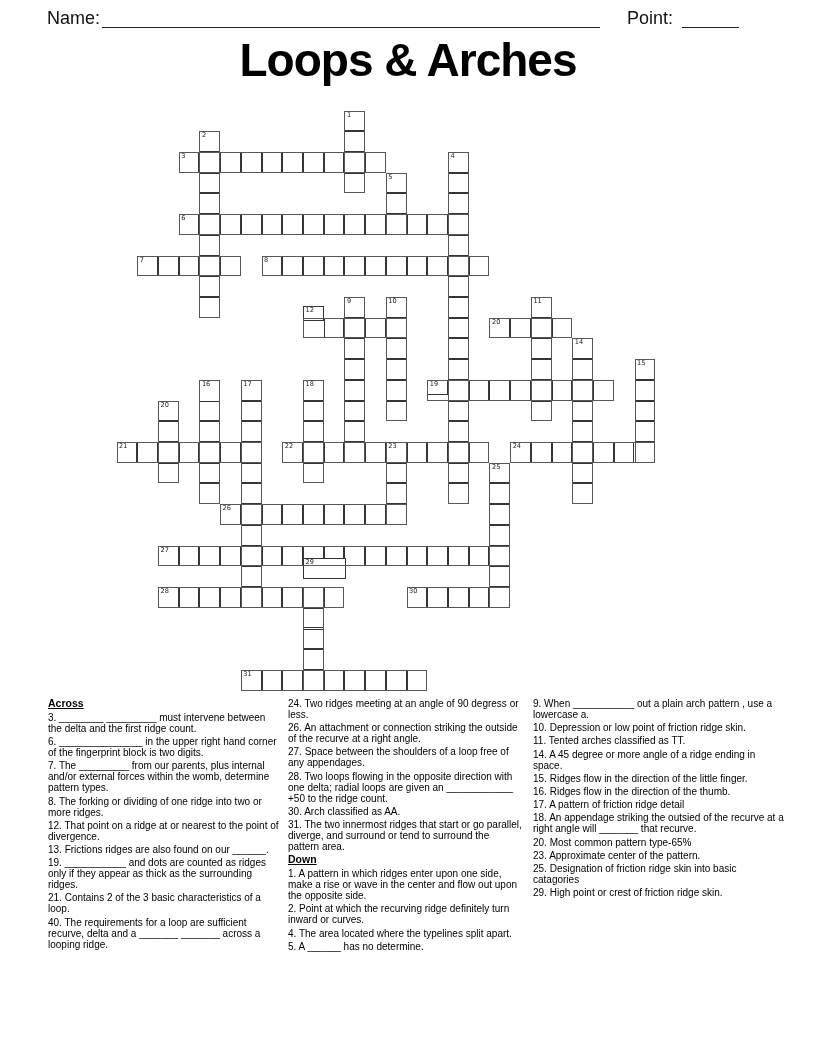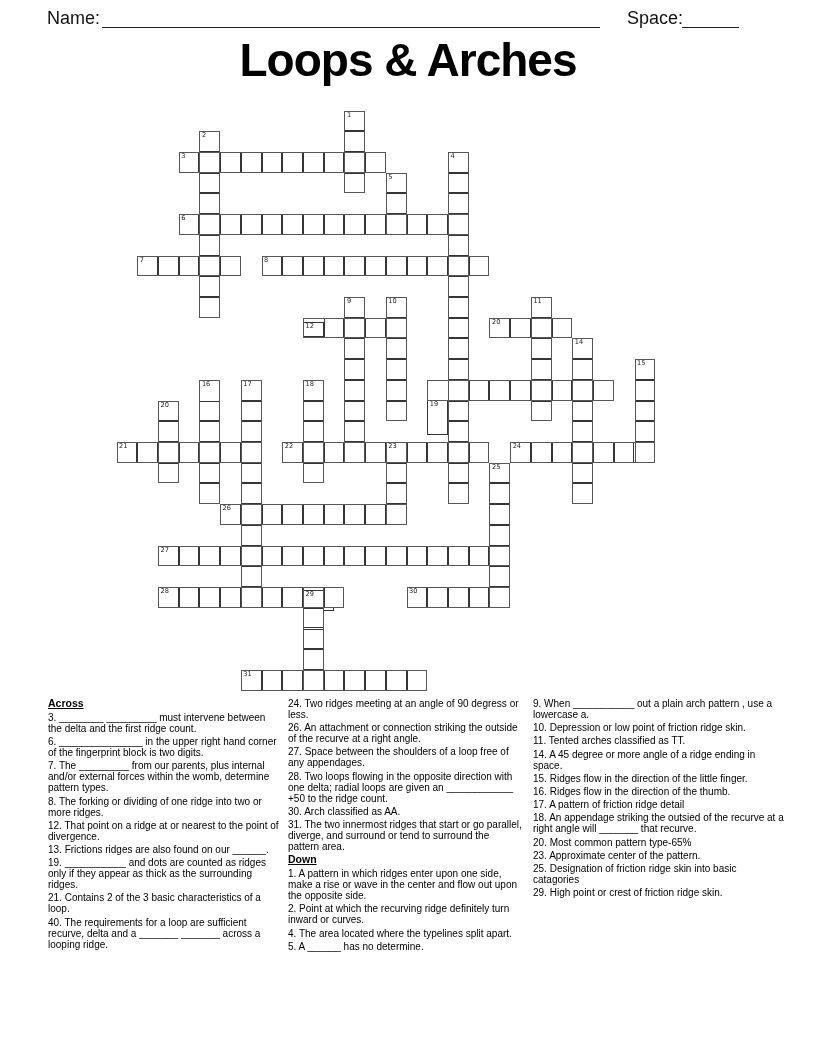--- a/index.html
+++ b/index.html
@@ -30,21 +30,21 @@
   #clue-col-3{left:533px;width:252px;}
   .clue{margin:0 0 2.2px 0;}
   .cnum{font-weight:normal;}
   .clue-header{font-weight:bold;text-decoration:underline;font-size:10.5px;margin:0 0 3px 0;}
 </style>
 </head>
 <body>
 
 <span class="hdr-label" id="name-label">Name:</span>
 <div class="blank-line" id="name-line"></div>
-<span class="hdr-label" id="date-label">Space:</span>
+<span class="hdr-label" id="date-label">Point:</span>
 <div class="blank-line" id="date-line"></div>
 
 <h1 id="puzzle-title">Loops &amp; Arches</h1>
 
 <div id="grid">
     <div class="cell" style="left: 178.66px; top: 151.94px; width: 20.72px; height: 20.72px;">
       <span class="cellnum">3</span>
     </div>
     <div class="cell" style="left: 199.38px; top: 151.94px; width: 20.72px; height: 20.72px;"></div>
     <div class="cell" style="left: 220.1px; top: 151.94px; width: 20.72px; height: 20.72px;"></div>
@@ -84,34 +84,34 @@
     <div class="cell" style="left: 282.26px; top: 255.54px; width: 20.72px; height: 20.72px;"></div>
     <div class="cell" style="left: 302.98px; top: 255.54px; width: 20.72px; height: 20.72px;"></div>
     <div class="cell" style="left: 323.7px; top: 255.54px; width: 20.72px; height: 20.72px;"></div>
     <div class="cell" style="left: 344.42px; top: 255.54px; width: 20.72px; height: 20.72px;"></div>
     <div class="cell" style="left: 365.14px; top: 255.54px; width: 20.72px; height: 20.72px;"></div>
     <div class="cell" style="left: 385.86px; top: 255.54px; width: 20.72px; height: 20.72px;"></div>
     <div class="cell" style="left: 406.58px; top: 255.54px; width: 20.72px; height: 20.72px;"></div>
     <div class="cell" style="left: 427.3px; top: 255.54px; width: 20.72px; height: 20.72px;"></div>
     <div class="cell" style="left: 448.02px; top: 255.54px; width: 20.72px; height: 20.72px;"></div>
     <div class="cell" style="left: 468.74px; top: 255.54px; width: 20.72px; height: 20.72px;"></div>
-    <div class="cell" style="left: 302.98px; top: 322px; width: 20.72px; height: 15px; text-align: center;">
+    <div class="cell" style="left: 302.98px; top: 306px; width: 20.72px; height: 15px; text-align: center;">
       <span class="cellnum">12</span>
     </div>
     <div class="cell" style="left: 323.7px; top: 317.7px; width: 20.72px; height: 20.72px;"></div>
     <div class="cell" style="left: 344.42px; top: 317.7px; width: 20.72px; height: 20.72px;"></div>
     <div class="cell" style="left: 365.14px; top: 317.7px; width: 20.72px; height: 20.72px;"></div>
     <div class="cell" style="left: 385.86px; top: 317.7px; width: 20.72px; height: 20.72px;"></div>
     <div class="cell" style="left: 489.46px; top: 317.7px; width: 20.72px; height: 20.72px;">
       <span class="cellnum">20</span>
     </div>
     <div class="cell" style="left: 510.18px; top: 317.7px; width: 20.72px; height: 20.72px;"></div>
     <div class="cell" style="left: 530.9px; top: 317.7px; width: 20.72px; height: 20.72px;"></div>
     <div class="cell" style="left: 551.62px; top: 317.7px; width: 20.72px; height: 20.72px;"></div>
-    <div class="cell" style="left: 427.3px; top: 400px; width: 20.72px; height: 35px; text-decoration: underline;">
+    <div class="cell" style="left: 427.3px; top: 380px; width: 20.72px; height: 15px; text-decoration: underline;">
       <span class="cellnum">19</span>
     </div>
     <div class="cell" style="left: 448.02px; top: 379.86px; width: 20.72px; height: 20.72px;"></div>
     <div class="cell" style="left: 468.74px; top: 379.86px; width: 20.72px; height: 20.72px;"></div>
     <div class="cell" style="left: 489.46px; top: 379.86px; width: 20.72px; height: 20.72px;"></div>
     <div class="cell" style="left: 510.18px; top: 379.86px; width: 20.72px; height: 20.72px;"></div>
     <div class="cell" style="left: 530.9px; top: 379.86px; width: 20.72px; height: 20.72px;"></div>
     <div class="cell" style="left: 551.62px; top: 379.86px; width: 20.72px; height: 20.72px;"></div>
     <div class="cell" style="left: 572.34px; top: 379.86px; width: 20.72px; height: 20.72px;"></div>
     <div class="cell" style="left: 593.06px; top: 379.86px; width: 20.72px; height: 20.72px;"></div>
@@ -179,21 +179,21 @@
     <div class="cell" style="left: 489.46px; top: 545.62px; width: 20.72px; height: 20.72px;"></div>
     <div class="cell" style="left: 157.94px; top: 587.06px; width: 20.72px; height: 20.72px;">
       <span class="cellnum">28</span>
     </div>
     <div class="cell" style="left: 178.66px; top: 587.06px; width: 20.72px; height: 20.72px;"></div>
     <div class="cell" style="left: 199.38px; top: 587.06px; width: 20.72px; height: 20.72px;"></div>
     <div class="cell" style="left: 220.1px; top: 587.06px; width: 20.72px; height: 20.72px;"></div>
     <div class="cell" style="left: 240.82px; top: 587.06px; width: 20.72px; height: 20.72px;"></div>
     <div class="cell" style="left: 261.54px; top: 587.06px; width: 20.72px; height: 20.72px;"></div>
     <div class="cell" style="left: 282.26px; top: 587.06px; width: 20.72px; height: 20.72px;"></div>
-    <div class="cell" style="left: 302.98px; top: 590px; width: 31px; height: 20.72px;">
+    <div class="cell" style="left: 302.98px; top: 558px; width: 43px; height: 20.72px;">
       <span class="cellnum">29</span>
     </div>
     <div class="cell" style="left: 323.7px; top: 587.06px; width: 20.72px; height: 20.72px;"></div>
     <div class="cell" style="left: 406.58px; top: 587.06px; width: 20.72px; height: 20.72px;">
       <span class="cellnum">30</span>
     </div>
     <div class="cell" style="left: 427.3px; top: 587.06px; width: 20.72px; height: 20.72px;"></div>
     <div class="cell" style="left: 448.02px; top: 587.06px; width: 20.72px; height: 20.72px;"></div>
     <div class="cell" style="left: 468.74px; top: 587.06px; width: 20.72px; height: 20.72px;"></div>
     <div class="cell" style="left: 489.46px; top: 587.06px; width: 20.72px; height: 20.72px;"></div>

